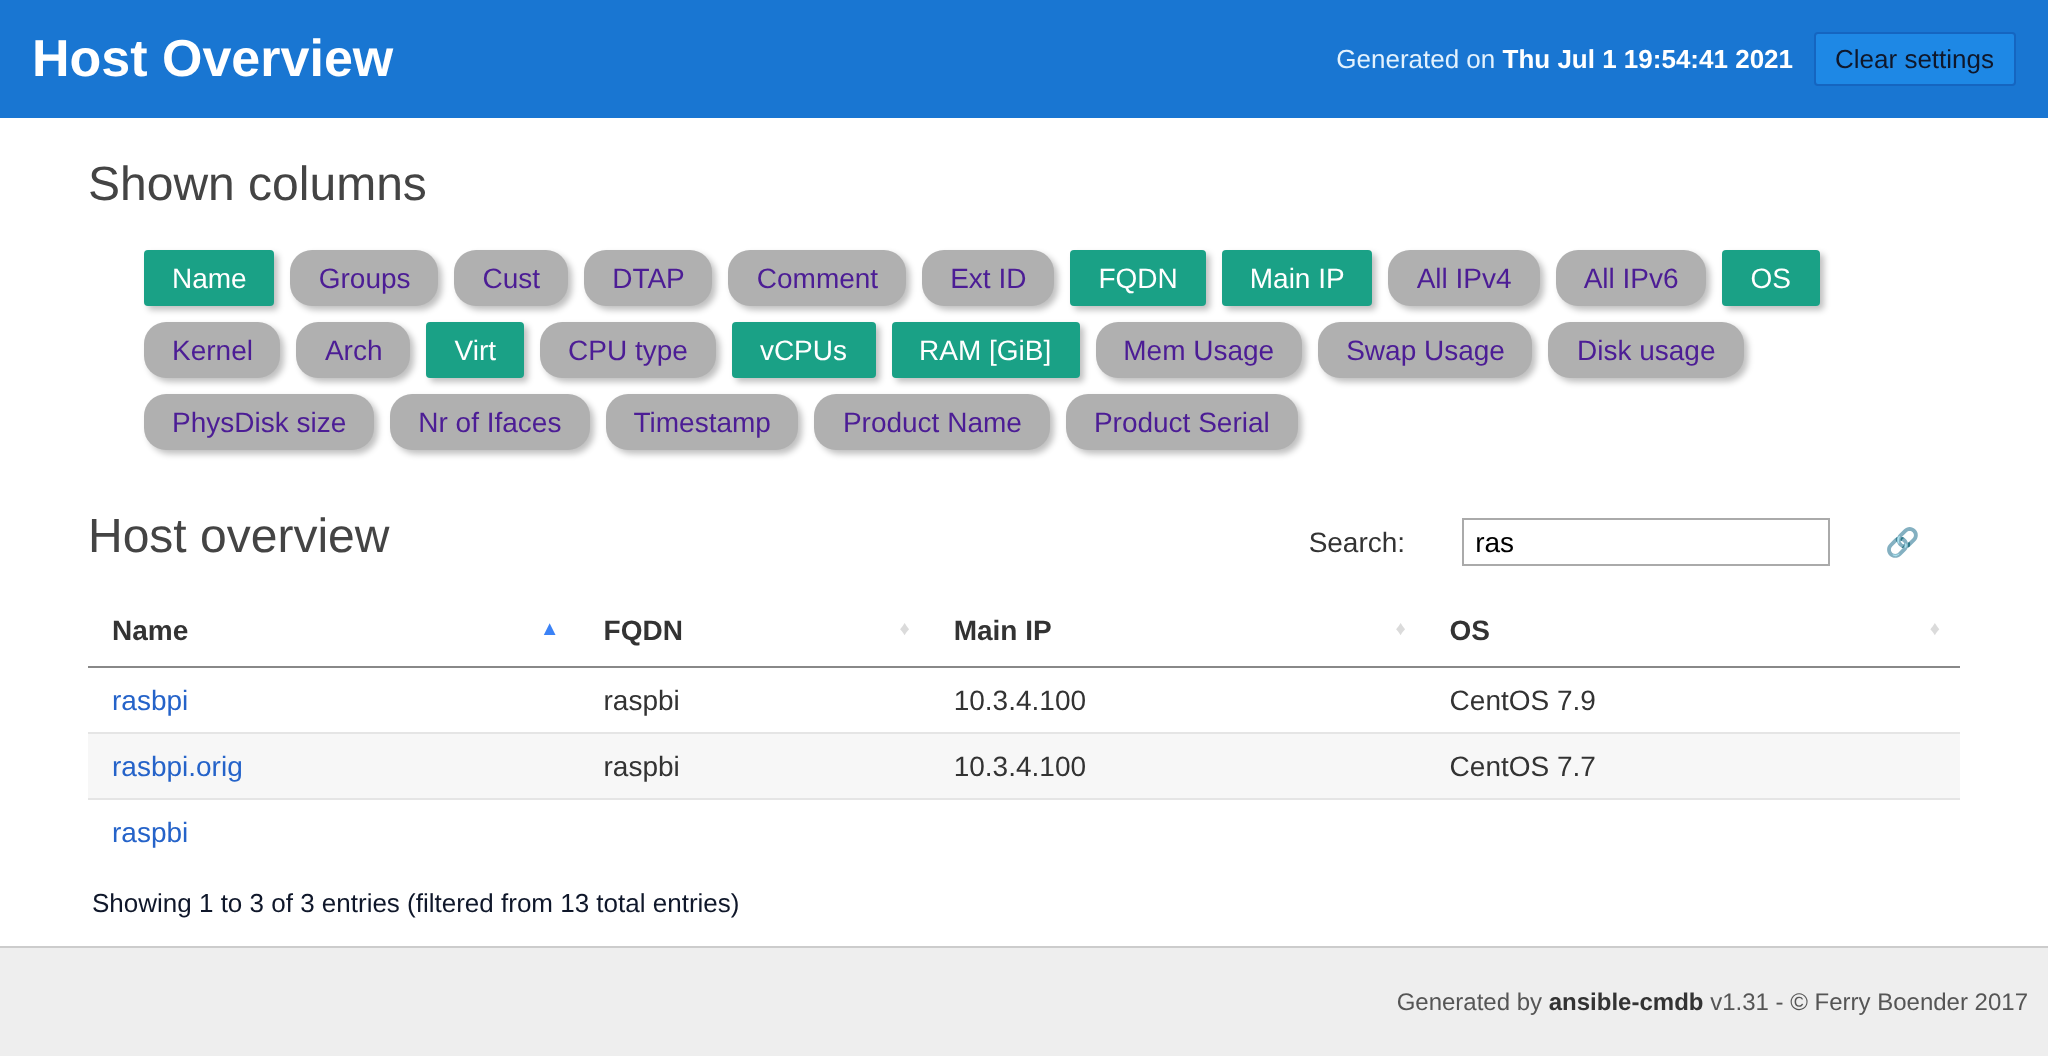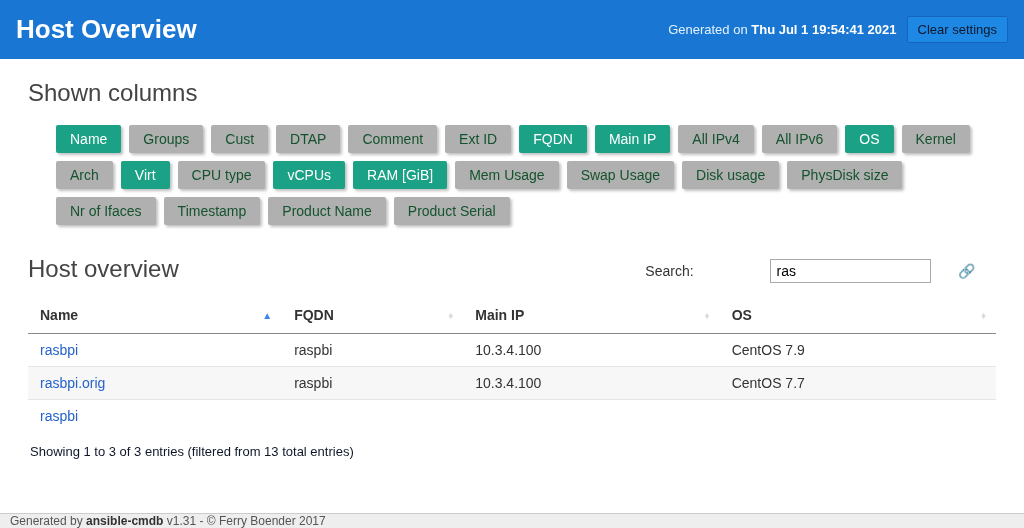--- a/index.html
+++ b/index.html
@@ -3,39 +3,39 @@
 <meta charset="utf-8">
 <style>
 * { box-sizing: border-box; margin: 0; padding: 0; }
 body { font-family: Verdana, Geneva, sans-serif; font-size: 14px; color: #333; background: #fff; }
 .header { background: #1976d2; color: #fff; padding: 14px 16px; display: flex; align-items: center; justify-content: space-between; }
 .header h1 { font-size: 26px; font-weight: bold; }
 .header-right { display: flex; align-items: center; gap: 10px; font-size: 13px; }
 .generated { color: #e3f2fd; }
 .generated b { color: #fff; }
 .clear-btn { background: #1e88e5; border: 1px solid #1565c0; color: #0f172a; padding: 5px 10px; font-size: 13px; cursor: pointer; border-radius: 2px; }
-.content { padding: 20px 28px 10px; }
+.content { padding: 20px 44px 10px; }
 .section-title { font-size: 24px; font-weight: normal; color: #444; margin-bottom: 18px; }
 .columns-wrap { padding-left: 28px; display: flex; flex-wrap: wrap; gap: 8px; margin-bottom: 30px; }
 .col-tag { padding: 6px 14px; font-size: 14px; border-radius: 2px; cursor: pointer; user-select: none; box-shadow: 2px 2px 3px rgba(0,0,0,0.25); }
-.col-tag.off { background: #b0b0b0; color: #14532d; }
+.col-tag.off { background: #b0b0b0; color: #4c1d95; border-radius: 11px; }
 .col-tag.on { background: #1aa186; color: #fff; }
 .overview-head { display: flex; justify-content: space-between; align-items: flex-end; margin-bottom: 14px; }
 .search-wrap { display: flex; align-items: center; gap: 28px; font-size: 14px; color: #333; padding-right: 20px;}
-.search-input { border: 1px solid #aaa; padding: 3px 6px; font-size: 14px; width: 161px; height: 24px; margin-left: 48px; }
+.search-input { border: 1px solid #aaa; padding: 3px 6px; font-size: 14px; width: 184px; height: 24px; }
 .link-icon { color: #888; font-size: 14px; }
 table { width: 100%; border-collapse: collapse; margin-top: 6px; }
 thead th { text-align: left; font-weight: bold; padding: 10px 12px; border-bottom: 1px solid #888; color: #333; position: relative; }
 .sort-ind { position: absolute; right: 10px; top: 50%; transform: translateY(-50%); font-size: 10px; color: #999; }
 .sort-ind.active { color: #3b82f6; }
 tbody td { padding: 8px 12px; border-top: 1px solid #e5e5e5; }
 tbody tr:nth-child(even) { background: #f7f7f7; }
 .name-link { color: #2563c9; text-decoration: none; }
 .table-info { color: #0f172a; font-size: 13px; padding: 12px 2px 6px; }
-.footer { position: fixed; bottom: 0; left: 0; right: 0; background: #eee; border-top: 1px solid #ccc; padding: 0 10px; font-size: 12px; color: #555; }
+.footer { position: fixed; bottom: 0; left: 0; right: 0; background: #eee; border-top: 1px solid #ccc; text-align: right; padding: 20px 10px; font-size: 12px; color: #555; }
 .footer b { color: #333; }
 </style>
 </head>
 <body>
 
 <div class="header">
   <h1>Host Overview</h1>
   <div class="header-right">
     <span class="generated">
       <span>Generated on </span><b>Thu Jul 1 19:54:41 2021</b>

